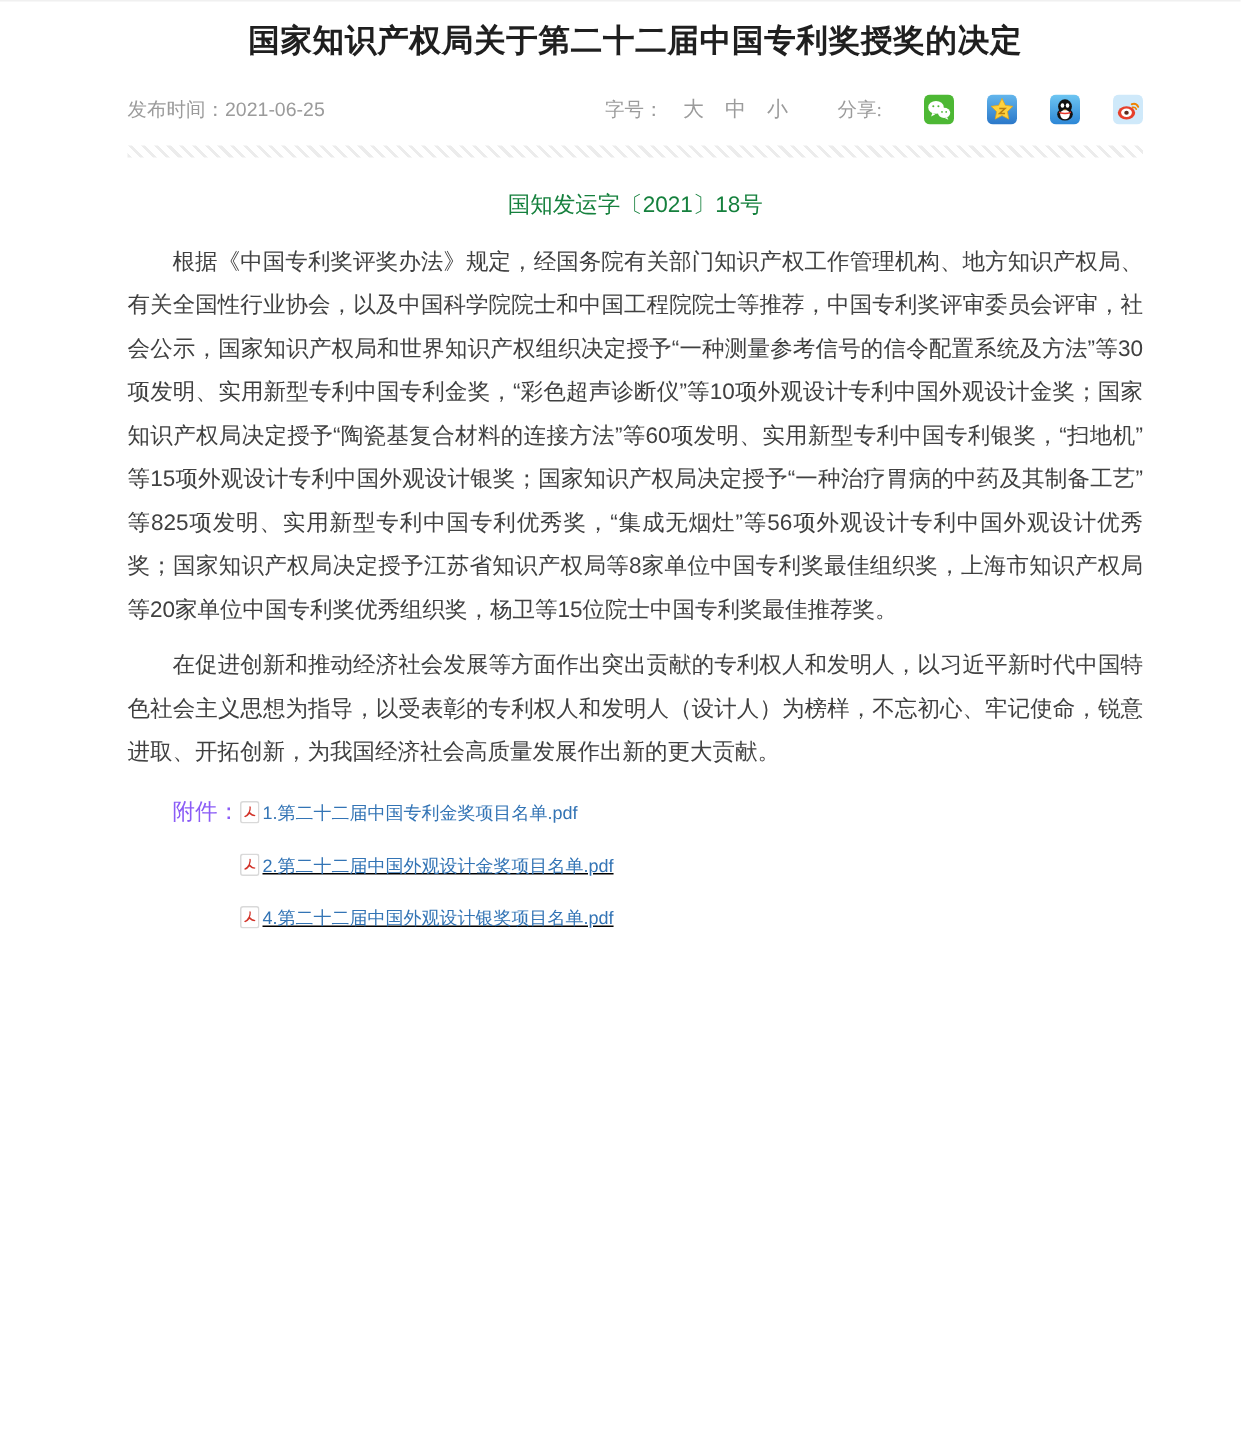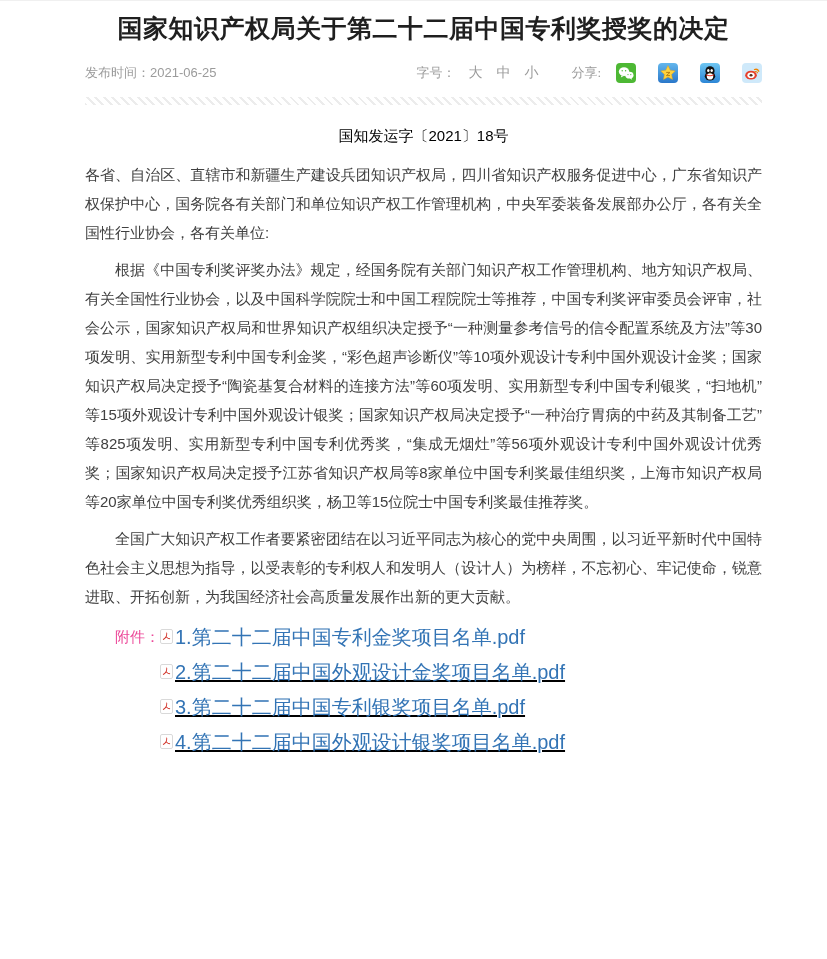--- a/index.html
+++ b/index.html
@@ -5,56 +5,56 @@
   * { margin:0; padding:0; box-sizing:border-box; }
   html,body { background:#ffffff; }
   body {
     width:827px; min-height:959px;
     font-family:"Liberation Sans","DejaVu Sans",sans-serif;
     border-top:1px solid #f0f0f0;
   }
   .page { width:827px; padding:10px 65px 20px 85px; }
 
   .doc-title {
-    text-align:center; font-size:25px; font-weight:bold; color:#1f1f1f;
+    text-align:center; font-size:21px; font-weight:bold; color:#1f1f1f;
     line-height:30px; margin-top:2px; letter-spacing:0.5px;
   }
 
   .meta-row {
     margin-top:20px; display:flex; justify-content:space-between;
     align-items:center; font-size:13px; color:#9b9b9b;gap:36px;
   }
   .meta-right { display:flex; align-items:center;font-family:Liberation Serif, serif; }
   .fontsize-label { margin-right:6px; }
   .fontsize-option { margin:0 7px; cursor:pointer; font-size:14px; }
-  .share-label { margin-left:26px; margin-right:15px; }
+  .share-label { margin-left:26px; margin-right:28px; }
   .share-icon { width:20px; height:20px; margin-right:22px; display:inline-block; cursor:pointer; }
   .share-icon:last-child { margin-right:0; }
   .share-icon svg { display:block; }
 
   .hatch-divider {
     margin-top:14px; height:8px; width:677px;
     background:repeating-linear-gradient(45deg,#ececec 0px,#ececec 2px,#ffffff 2px,#ffffff 6px);
   }
 
   .doc-number {
-    text-align:center; font-size:15px; color:#000000;
+    text-align:center; font-size:15px; color:#15803d;
     margin-top:22px; margin-bottom:14px;
   }
 
   .doc-body { font-size:15px; color:#404040; line-height:29px; }
   .doc-paragraph { text-indent:2em; margin-top:8px; text-align:justify; }
   .doc-paragraph.no-indent { text-indent:0; }
 
   .attachments { margin-top:16px; margin-left:30px; font-size:14px; }
   .att-row { display:flex; align-items:flex-start; margin-bottom:15px; line-height:20px; }
   .att-row.indent { padding-left:45px;text-decoration:underline; }
-  .att-label { color:#ec4899; font-size:15px; white-space:nowrap; }
+  .att-label { color:#8b5cf6; font-size:15px; white-space:nowrap; }
   .pdf-icon { width:13px; height:15px; margin-right:2px; margin-top:2px; flex:none; }
-  .att-link { color:#3374b5; text-decoration:none; cursor:pointer; font-size:20px; }
+  .att-link { color:#3374b5; text-decoration:none; cursor:pointer; font-size:12px; }
 </style>
 </head>
 <body>
 
 <div class="page">
 
   <h1 class="doc-title">国家知识产权局关于第二十二届中国专利奖授奖的决定</h1>
 
   <div class="meta-row">
     <span>发布时间：2021-06-25</span>
@@ -123,23 +123,22 @@
         </svg>
       </span>
     </span>
   </div>
 
   <div class="hatch-divider"></div>
 
   <div class="doc-number">国知发运字〔2021〕18号</div>
 
   <div class="doc-body">
-    <p class="doc-paragraph no-indent">各省、自治区、直辖市和新疆生产建设兵团知识产权局，四川省知识产权服务促进中心，广东省知识产权保护中心，国务院各有关部门和单位知识产权工作管理机构，中央军委装备发展部办公厅，各有关全国性行业协会，各有关单位:</p>
     <p class="doc-paragraph">根据《中国专利奖评奖办法》规定，经国务院有关部门知识产权工作管理机构、地方知识产权局、有关全国性行业协会，以及中国科学院院士和中国工程院院士等推荐，中国专利奖评审委员会评审，社会公示，国家知识产权局和世界知识产权组织决定授予“一种测量参考信号的信令配置系统及方法”等30项发明、实用新型专利中国专利金奖，“彩色超声诊断仪”等10项外观设计专利中国外观设计金奖；国家知识产权局决定授予“陶瓷基复合材料的连接方法”等60项发明、实用新型专利中国专利银奖，“扫地机”等15项外观设计专利中国外观设计银奖；国家知识产权局决定授予“一种治疗胃病的中药及其制备工艺”等825项发明、实用新型专利中国专利优秀奖，“集成无烟灶”等56项外观设计专利中国外观设计优秀奖；国家知识产权局决定授予江苏省知识产权局等8家单位中国专利奖最佳组织奖，上海市知识产权局等20家单位中国专利奖优秀组织奖，杨卫等15位院士中国专利奖最佳推荐奖。</p>
-    <p class="doc-paragraph">全国广大知识产权工作者要紧密团结在以习近平同志为核心的党中央周围，以习近平新时代中国特色社会主义思想为指导，以受表彰的专利权人和发明人（设计人）为榜样，不忘初心、牢记使命，锐意进取、开拓创新，为我国经济社会高质量发展作出新的更大贡献。</p>
+    <p class="doc-paragraph">在促进创新和推动经济社会发展等方面作出突出贡献的专利权人和发明人，以习近平新时代中国特色社会主义思想为指导，以受表彰的专利权人和发明人（设计人）为榜样，不忘初心、牢记使命，锐意进取、开拓创新，为我国经济社会高质量发展作出新的更大贡献。</p>
   </div>
 
   <div class="attachments">
     <div class="att-row">
       <span class="att-label">附件：</span>
       <svg class="pdf-icon" viewBox="0 0 13 15">
           <rect x="0.5" y="0.5" width="12" height="14" rx="1.5" fill="#ffffff" stroke="#d9d9d9"></rect>
           <path d="M3 10 Q4.5 9.5 5.8 7.2 Q6.6 5 6.3 3.6 Q7 3.2 7.2 4.2 Q7.3 5.8 6.6 7.4 Q8 9.2 10 9.3 Q10.6 9.9 9.6 10.2 Q8 10.2 6.3 8.6 Q4.8 10.6 3.4 10.9 Q2.5 10.6 3 10 Z" fill="#d2342a"></path>
         </svg>
       <a class="att-link">1.第二十二届中国专利金奖项目名单.pdf</a>
@@ -149,25 +148,18 @@
           <rect x="0.5" y="0.5" width="12" height="14" rx="1.5" fill="#ffffff" stroke="#d9d9d9"></rect>
           <path d="M3 10 Q4.5 9.5 5.8 7.2 Q6.6 5 6.3 3.6 Q7 3.2 7.2 4.2 Q7.3 5.8 6.6 7.4 Q8 9.2 10 9.3 Q10.6 9.9 9.6 10.2 Q8 10.2 6.3 8.6 Q4.8 10.6 3.4 10.9 Q2.5 10.6 3 10 Z" fill="#d2342a"></path>
         </svg>
       <a class="att-link">2.第二十二届中国外观设计金奖项目名单.pdf</a>
     </div>
     <div class="att-row indent">
       <svg class="pdf-icon" viewBox="0 0 13 15">
           <rect x="0.5" y="0.5" width="12" height="14" rx="1.5" fill="#ffffff" stroke="#d9d9d9"></rect>
           <path d="M3 10 Q4.5 9.5 5.8 7.2 Q6.6 5 6.3 3.6 Q7 3.2 7.2 4.2 Q7.3 5.8 6.6 7.4 Q8 9.2 10 9.3 Q10.6 9.9 9.6 10.2 Q8 10.2 6.3 8.6 Q4.8 10.6 3.4 10.9 Q2.5 10.6 3 10 Z" fill="#d2342a"></path>
         </svg>
-      <a class="att-link">3.第二十二届中国专利银奖项目名单.pdf</a>
-    </div>
-    <div class="att-row indent">
-      <svg class="pdf-icon" viewBox="0 0 13 15">
-          <rect x="0.5" y="0.5" width="12" height="14" rx="1.5" fill="#ffffff" stroke="#d9d9d9"></rect>
-          <path d="M3 10 Q4.5 9.5 5.8 7.2 Q6.6 5 6.3 3.6 Q7 3.2 7.2 4.2 Q7.3 5.8 6.6 7.4 Q8 9.2 10 9.3 Q10.6 9.9 9.6 10.2 Q8 10.2 6.3 8.6 Q4.8 10.6 3.4 10.9 Q2.5 10.6 3 10 Z" fill="#d2342a"></path>
-        </svg>
       <a class="att-link">4.第二十二届中国外观设计银奖项目名单.pdf</a>
     </div>
 
   </div>
 
 </div>
 
 </body></html>

